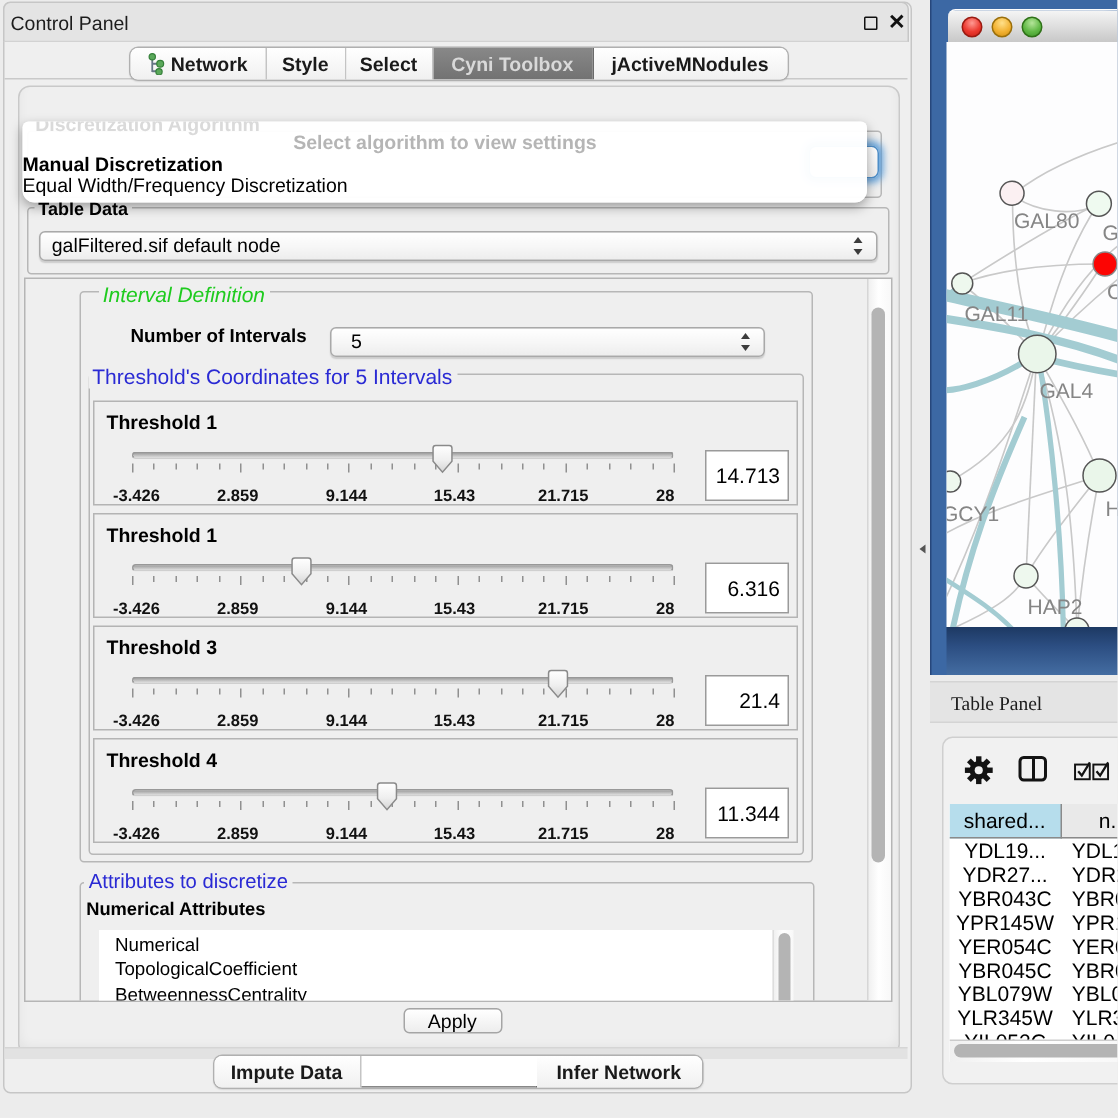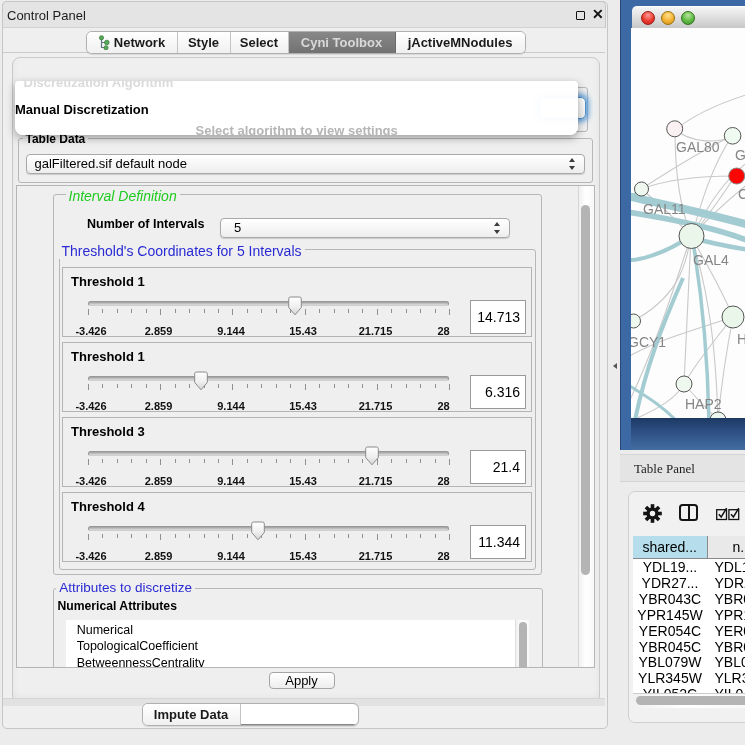--- a/index.html
+++ b/index.html
@@ -264,25 +264,27 @@
  <div class="abs" style="left:11px;top:36px;font-size:12.5px;">BetweennessCentrality</div>
 </div>
 <div class="sbtrack" style="left:498.9px;top:434.0px;width:14px;height:62px;border-left:1px solid #ddd;box-sizing:border-box;"></div>
 <div class="sbthumb" style="left:502.1px;top:436.5px;width:8.6px;height:62px;"></div>
 </div>
 <div class="abs" style="left:268.5px;top:671.5px;width:64px;height:15px;background:linear-gradient(#ffffff,#ededed);border:1px solid #a5a5a5;border-radius:4px;text-align:center;font-size:13px;line-height:15px;">Apply</div>
 <div class="abs" style="left:2.5px;top:698px;width:602px;height:6.5px;background:#e2e2e2;border-top:1px solid #d5d5d5;"></div>
 <div class="seg" style="left:141.5px;top:702.5px;height:21px;">
  <div class="it" style="width:98px;">Impute Data</div>
  <div class="it sel" style="width:117px;margin-top:20px;">Discretize Data</div>
+ <div class="it" style="width:110px;">Infer Network</div>
 </div>
 <div class="abs" style="left:14.5px;top:81px;width:563px;height:53.5px;background:rgba(255,255,255,0.97);border-radius:4px 4px 8px 8px;box-shadow:0 3px 8px rgba(0,0,0,0.35);overflow:hidden;">
  <div class="abs b13" style="left:9px;top:-6px;color:#dadada;">Discretization Algorithm</div>
- <div class="abs b13" style="left:181px;top:6px;color:#b5b5b5;margin-top:36px;">Select algorithm to view settings</div>
+ <div class="abs b13" style="left:181px;top:6px;color:#b5b5b5;">Select algorithm to view settings</div>
  <div class="abs b13" style="left:0.5px;top:20.5px;color:#000;">Manual Discretization</div>
+ <div class="abs r13" style="left:0.5px;top:35px;color:#000;">Equal Width/Frequency Discretization</div>
 </div>
 <div class="abs" style="left:612.5px;top:362.5px;width:0;height:0;border-top:3.5px solid transparent;border-bottom:3.5px solid transparent;border-right:4.5px solid #555;"></div>
 <div class="abs" style="left:620px;top:0;width:125px;height:450px;background:#3c68a4;border-left:1.5px solid #27477c;box-sizing:border-box;"></div>
 <div class="abs" style="left:632px;top:6px;width:113px;height:22px;background:linear-gradient(#f5f5f5,#c8c8c8);border-radius:5px 0 0 0;border-top:1px solid #fdfdfd;box-sizing:border-box;"></div>
 <div class="abs" style="left:640.5px;top:10.5px;width:12.5px;height:12.5px;border-radius:50%;background:radial-gradient(circle at 50% 28%,#ff9a93,#ec3a30 55%,#c81e14);border:0.5px solid #9a1b12;"></div>
 <div class="abs" style="left:660.5px;top:10.5px;width:12.5px;height:12.5px;border-radius:50%;background:radial-gradient(circle at 50% 28%,#ffe08a,#f2b233 55%,#d28f0d);border:0.5px solid #9a6f0b;"></div>
 <div class="abs" style="left:680.5px;top:10.5px;width:12.5px;height:12.5px;border-radius:50%;background:radial-gradient(circle at 50% 28%,#b5e59a,#61b946 55%,#3c9427);border:0.5px solid #2f7218;"></div>
 <div class="abs" id="canvas" style="left:631px;top:28px;width:114px;height:390px;background:#fdfdfe;overflow:hidden;">
     <svg width="114" height="390" viewBox="0 0 114 390" style="position:absolute;left:0;top:0;">
 <g fill="none" stroke="#c9c9c9" stroke-width="1.1">

